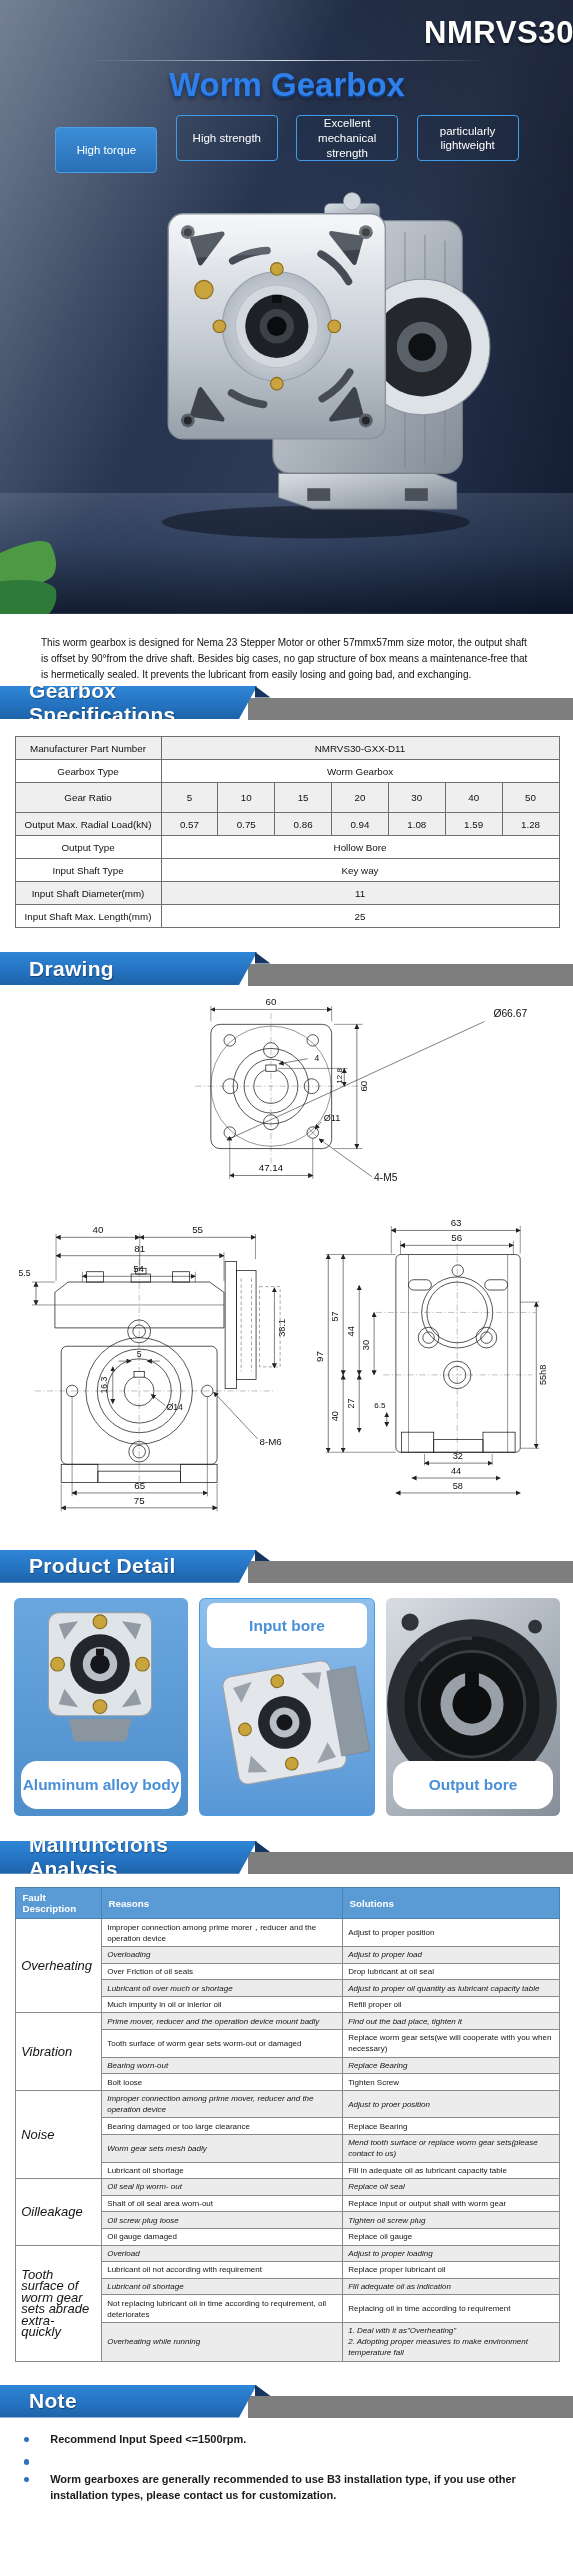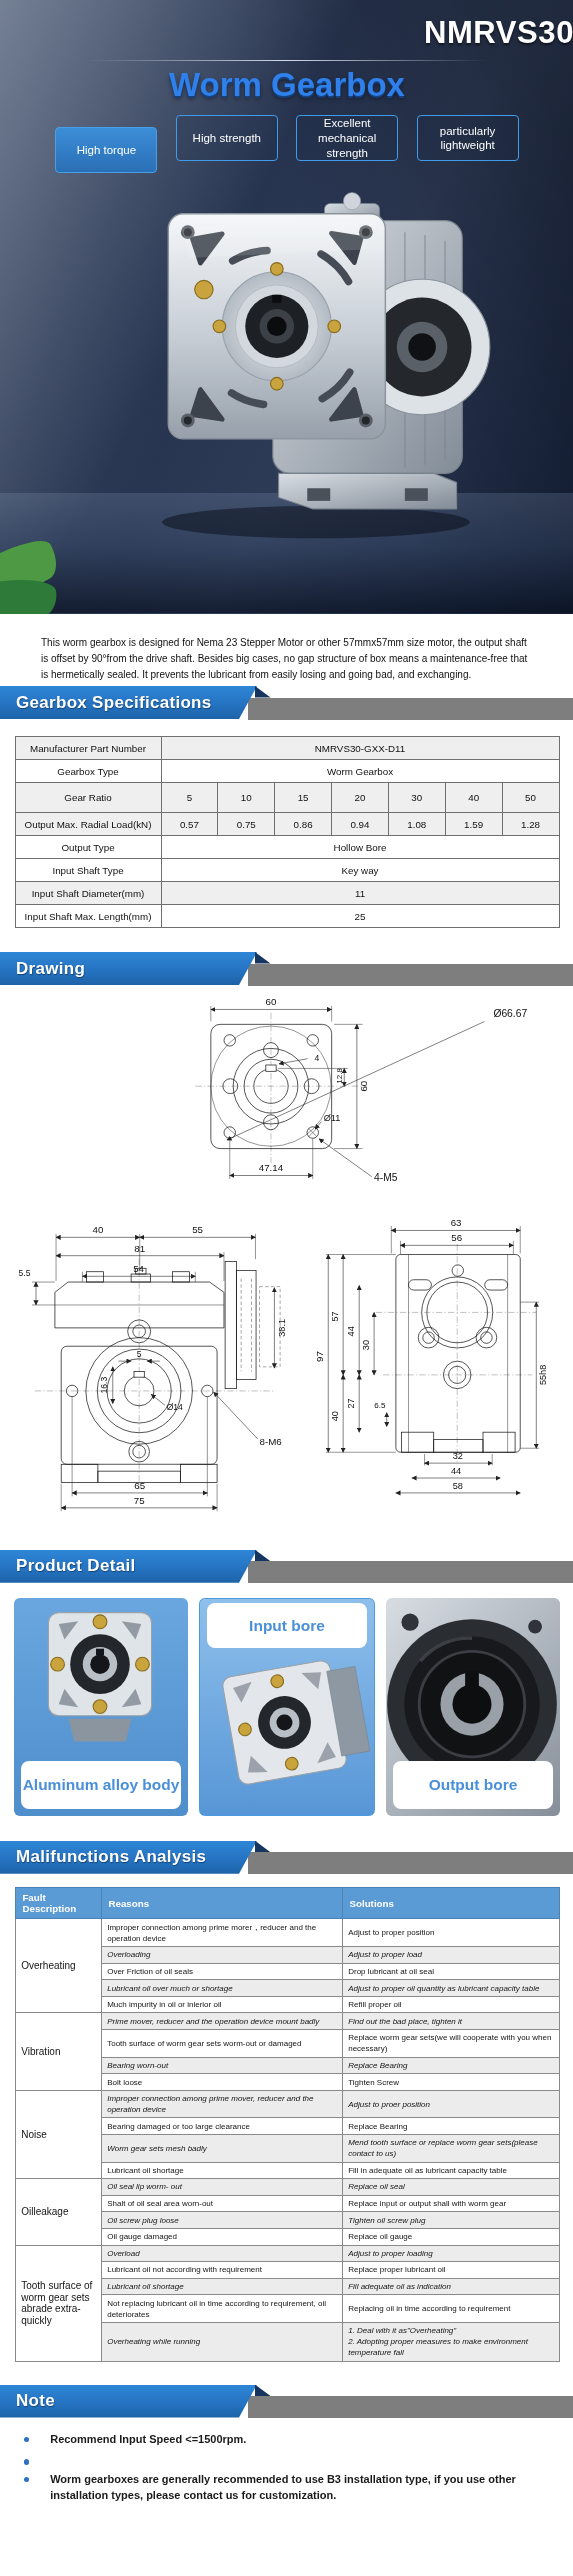--- a/index.html
+++ b/index.html
@@ -32,21 +32,21 @@
   
   .desc{margin:20.7px 45px 0 41px;font-size:10px;line-height:16px;color:#101010;}
   
   .ribbon{position:relative;height:33px;}
   .ribbon-gray{position:absolute;left:248px;right:0;top:11.5px;height:22px;background:#7e7e7e;}
   .ribbon-blue{position:absolute;left:0;top:0;width:259px;height:33px;display:flex;align-items:center;
     background:linear-gradient(180deg,#2f86d6 0%,#2573c2 55%,#1d63a8 100%);
     clip-path:polygon(0 0,257px 0,239px 100%,0 100%);}
   .ribbon-fold{position:absolute;left:255px;top:0;width:15.5px;height:11.5px;background:#16355f;
     clip-path:polygon(0 0,100% 100%,0 100%);}
-  .ribbon-label{padding-left:16px;color:#fff;font-size:17px;font-weight:bold;letter-spacing:0.3px;
+  .ribbon-label{padding-left:29px;color:#fff;font-size:21px;font-weight:bold;letter-spacing:0.3px;
     text-shadow:0.6px 1.1px 1.1px rgba(0,0,0,.4);}
   
   .stable{border-collapse:collapse;margin:17px auto 0;width:545px;table-layout:fixed;border:1.1px solid #3c3c3c;}
   .stable td{border:0.9px solid #6f6f6f;text-align:center;font-size:9.8px;color:#111;padding:1.1px 3.4px;}
   .stable tr{height:23px;}
   .stable tr.h52{height:30px;} .stable tr.h60{height:34px;}
   .stable tr.sg td{background:#efefef;}
   
   .dwg{display:block;margin:0 auto;}
   .dwg text{font-family:"Liberation Sans",sans-serif;fill:#111;}
@@ -54,31 +54,31 @@
   .thin{stroke:#333;stroke-width:.9;fill:none;}
   .dim{stroke:#222;stroke-width:1;fill:none;}
   .cl{stroke:#777;stroke-width:.8;fill:none;stroke-dasharray:11 4 2 4;}
   .hid{stroke:#555;stroke-width:.9;fill:none;stroke-dasharray:6 4;}
   
   .cards{display:flex;gap:11.5px;margin:15px 14.3px 0;height:218px;}
   .card{position:relative;flex:1;border-radius:5.7px;overflow:hidden;}
   .card-alu{background:linear-gradient(180deg,#6aa7e0,#4e8ecb);}
   .card-input{border:1.7px solid #4a9be0;background:linear-gradient(180deg,#8fc0ec,#5796d6);box-sizing:border-box;}
   .card-output{background:linear-gradient(135deg,#d8dde2 0%,#aab2bb 55%,#868f99 100%);}
-  .caption{position:absolute;left:6.9px;right:6.9px;bottom:6.9px;height:48px;background:#fff;border-radius:8px;
+  .caption{position:absolute;left:6.9px;right:6.9px;bottom:6.9px;height:48px;background:#fff;border-radius:16px;
     display:flex;align-items:center;justify-content:center;font-size:15.5px;font-weight:bold;color:#4a90d9;z-index:2;}
   .caption.top{top:4.6px;bottom:auto;height:45px;border-radius:8px;}
   .card svg{position:absolute;left:0;top:0;}
   
   .mtable{border-collapse:collapse;margin:13.8px auto 0;width:545px;table-layout:fixed;border:1.1px solid #3f3f3f;}
   .mtable th{background:#5b9bd5;color:#fff;font-size:9.8px;font-weight:bold;text-align:left;
     padding:4px 6.9px;border:0.9px solid #4a82b4;}
   .mtable td{border:0.7px solid #8a8a8a;font-size:8px;color:#141414;padding:2.3px 5.7px;line-height:11px;
     vertical-align:middle;background:#fff;}
-  .mtable td.fault{font-size:10px;line-height:11.5px;}
+  .mtable td.fault{font-size:13px;line-height:11.5px;font-style:italic;}
   .mtable tr.rg td:not(.fault){background:#ececec;font-style:italic;}
   .mtable tr.gf td{border-top:1.1px solid #4c4c4c;}
   .pre{white-space:pre-line;}
   
   .notes{margin:13.8px 24px 0;}
   .note-item{display:flex;gap:21px;font-size:11px;font-weight:bold;color:#1b1b1b;line-height:16px;margin-bottom:6.9px;}
   .bullet{width:5.2px;height:5.2px;border-radius:50%;background:#2d6fc2;margin-top:5.2px;flex:0 0 5.2px;}
 </style>
 </head>
 <body>

